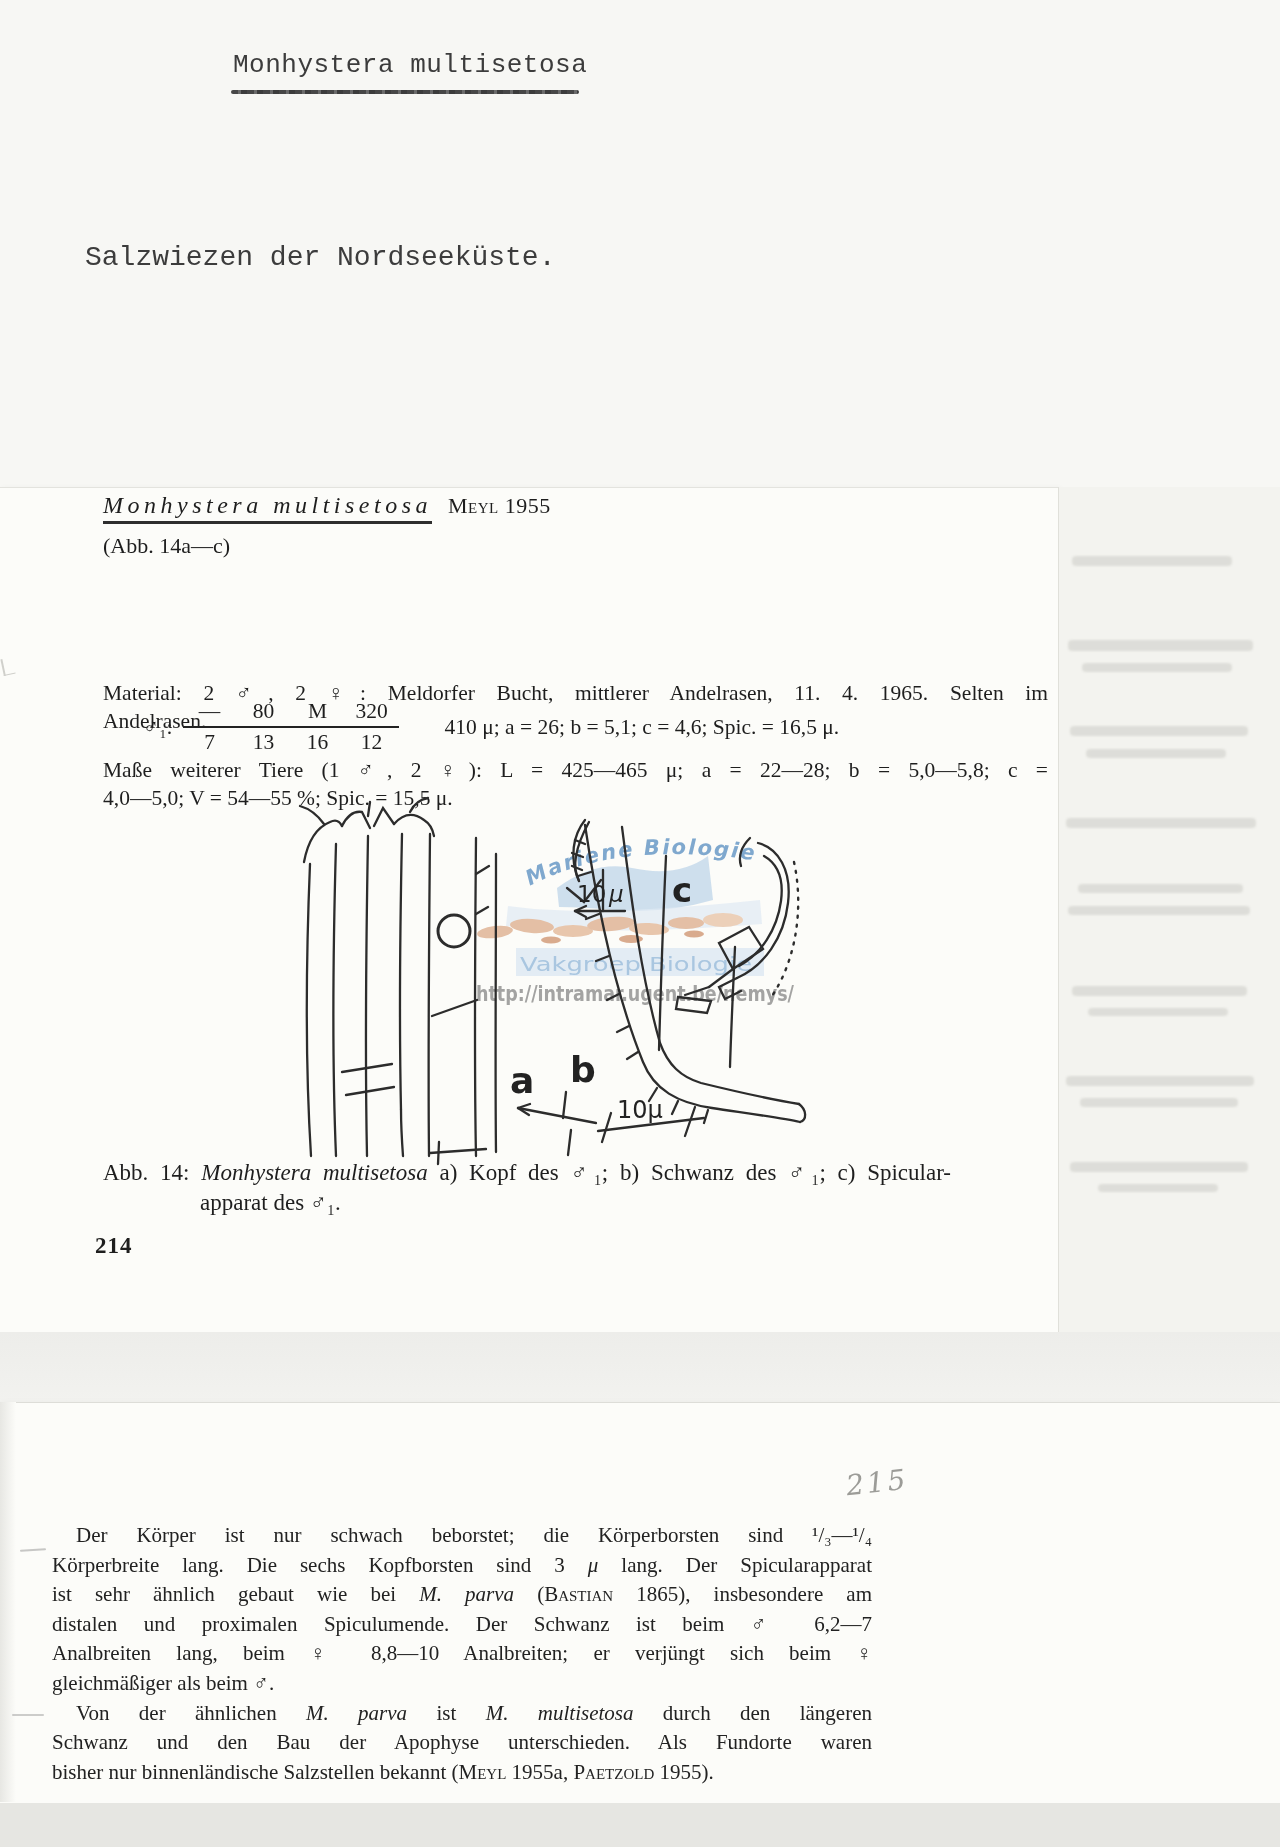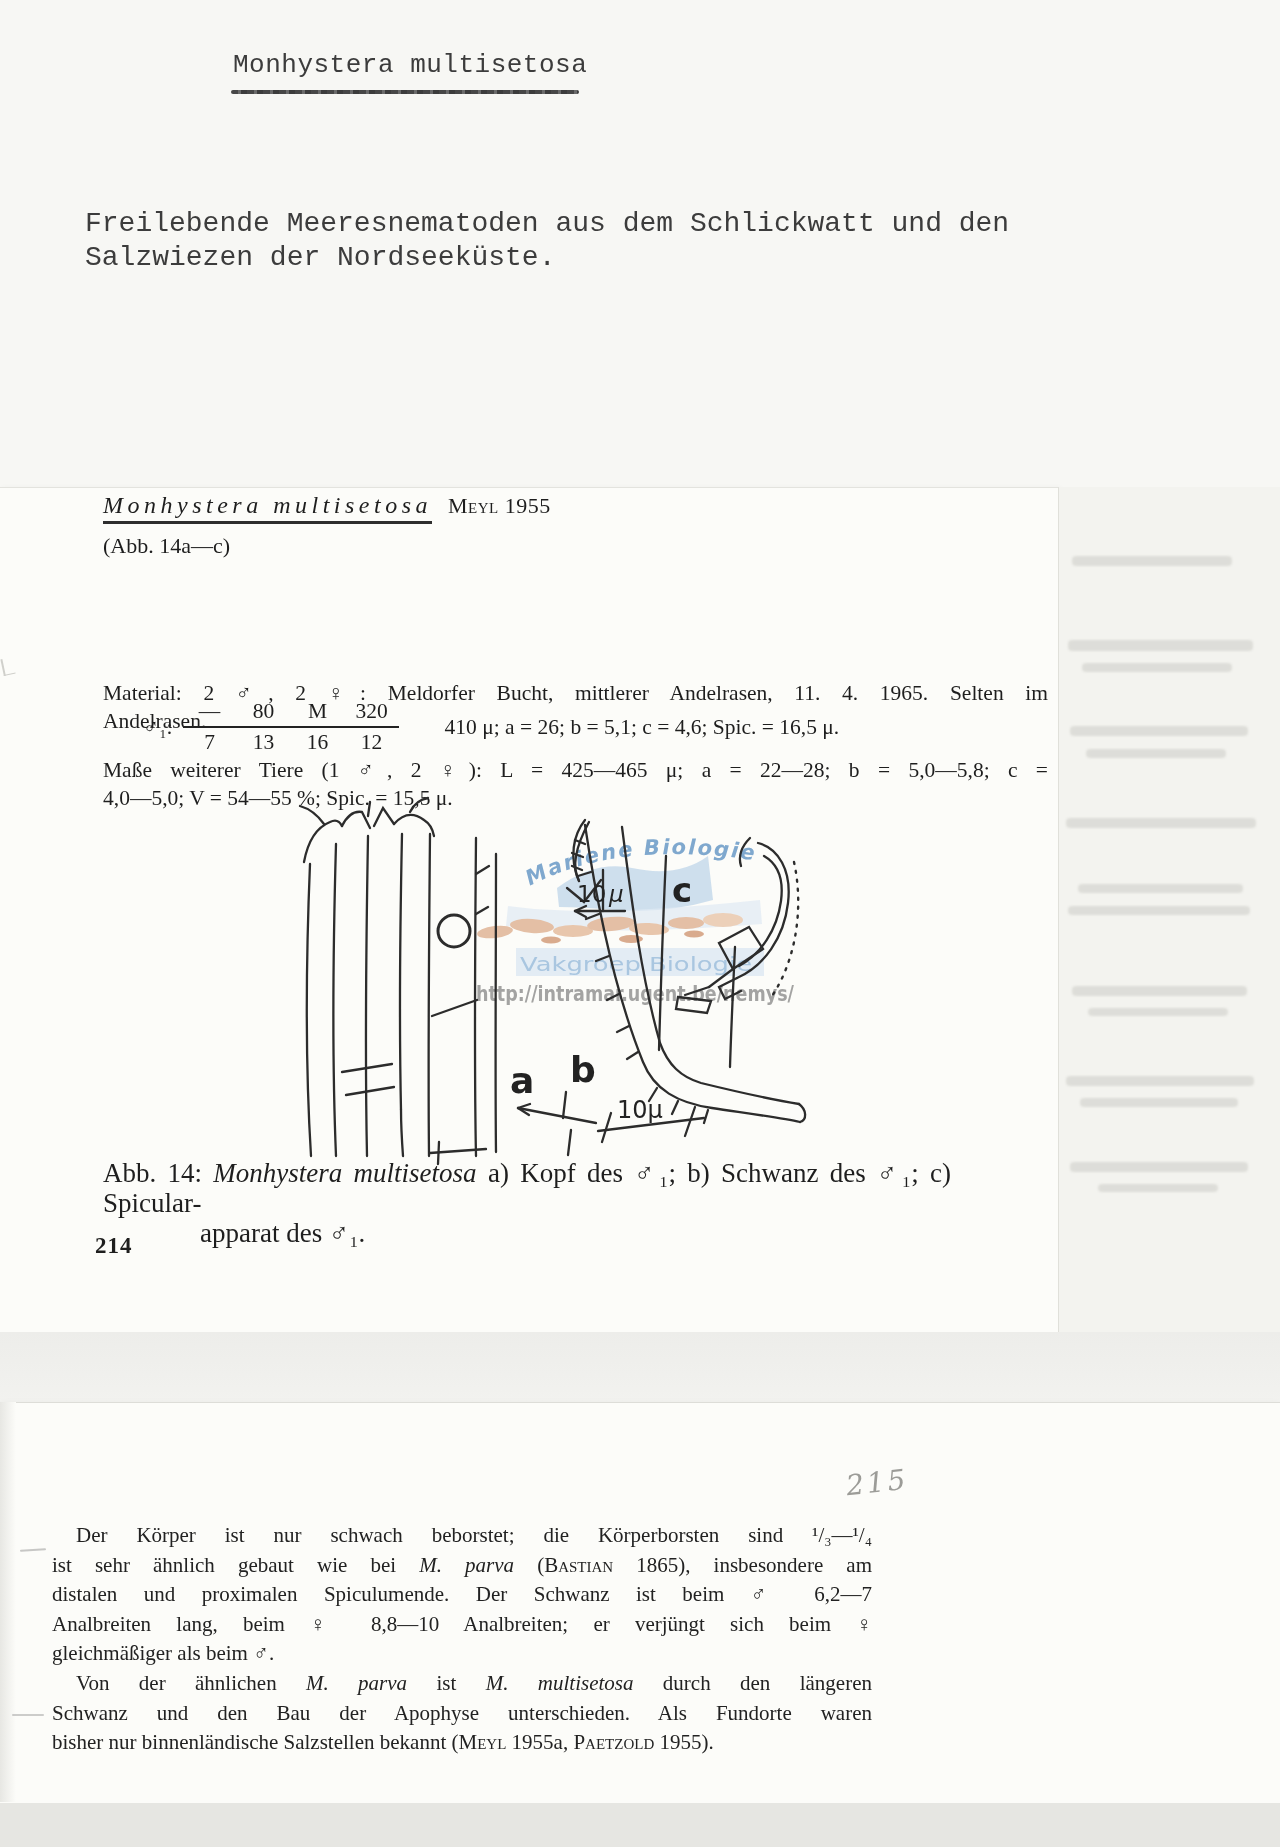--- a/index.html
+++ b/index.html
@@ -31,21 +31,21 @@
   .formula-row{left:143px;top:699px;display:flex;align-items:center;font-size:21.5px;}
   .frac{display:inline-flex;flex-direction:column;margin-left:10px;}
   .frow{display:flex;gap:20px;padding:0 10px;}
   .frow span{min-width:34px;text-align:center;}
   .frow.num{border-bottom:2.5px solid #222;padding-bottom:2px;margin-bottom:2px;}
   .meas{margin-left:46px;}
   .masse{left:103px;top:757px;width:945px;}
   
   .fig-wrap{left:280px;top:810px;width:530px;height:350px;}
   svg{overflow:visible;display:block;}
-  .caption{left:103px;top:1158px;width:848px;font-size:27px;line-height:30px;}
+  .caption{left:103px;top:1158px;width:848px;font-size:23px;line-height:30px;}
   .caption .l2{margin-left:97px;}
   .pagenum{left:95px;top:1233px;font-size:23px;font-weight:600;letter-spacing:1px;}
   
   .midband{left:0;top:1332px;width:1280px;height:70px;
            background:linear-gradient(#ededea,#f2f2ef);}
   .streak{left:58px;top:1413px;width:520px;height:7px;background:rgba(70,70,70,0.07);
           filter:blur(2px);transform:rotate(-0.3deg);}
   .clip2{left:0;top:1402px;width:1280px;height:400px;background:#fcfcf9;
          border-top:1px solid #ddddd8;border-bottom:1px solid #d5d5d0;
          box-shadow:0 3px 8px rgba(0,0,0,0.07);}
@@ -64,21 +64,20 @@
             border-bottom:1px solid #b3b3ae;opacity:.6;transform:rotate(-12deg);}
 </style>
 </head>
 <body>
 
 <div class="page">
 
   <div class="abs tw doc-title">Monhystera multisetosa</div>
   <div class="abs title-rule"></div>
 
-  <div class="abs tw cit" style="left:85px;top:208px;">Freilebende Meeresnematoden aus dem Schlickwatt und den</div>
   <div class="abs tw cit" style="left:85px;top:242px;">Salzwiezen der Nordseeküste.</div>
 
   <div class="abs clip1"></div>
   <div class="abs backing-right"></div>
   <div class="abs squiggle"></div>
 
   <div class="ghost" style="left:1072px;top:556px;width:160px;height:10px;"></div>
   <div class="ghost" style="left:1068px;top:640px;width:185px;height:11px;"></div>
   <div class="ghost" style="left:1082px;top:663px;width:150px;height:9px;"></div>
   <div class="ghost" style="left:1070px;top:726px;width:178px;height:10px;"></div>
@@ -250,20 +249,21 @@
   <div class="abs clip2"></div>
   <div class="abs clip2-edge"></div>
   <div class="abs bottombar"></div>
 
   <div class="abs pencil">215</div>
   <div class="margin-mark mm1"></div>
   <div class="margin-mark mm2"></div>
 
   <div class="abs bodytext">
     <div class="pline jline indent"><span>Der Körper ist nur schwach beborstet; die Körperborsten sind ¹/₃—¹/₄</span></div>
+    <div class="pline jline"><span>Körperbreite lang. Die sechs Kopfborsten sind 3 </span><span class="i">μ</span><span> lang. Der Spicularapparat</span></div>
     <div class="pline jline"><span>ist sehr ähnlich gebaut wie bei </span><span class="i">M. parva</span><span> (</span><span class="sc">Bastian</span><span> 1865), insbesondere am</span></div>
     <div class="pline jline"><span>distalen und proximalen Spiculumende. Der Schwanz ist beim ♂ 6,2—7</span></div>
     <div class="pline jline"><span>Analbreiten lang, beim ♀ 8,8—10 Analbreiten; er verjüngt sich beim ♀</span></div>
     <div class="pline"><span>gleichmäßiger als beim ♂.</span></div>
     <div class="pline jline indent"><span>Von der ähnlichen </span><span class="i">M. parva</span><span> ist </span><span class="i">M. multisetosa</span><span> durch den längeren</span></div>
     <div class="pline jline"><span>Schwanz und den Bau der Apophyse unterschieden. Als Fundorte waren</span></div>
     <div class="pline"><span>bisher nur binnenländische Salzstellen bekannt (</span><span class="sc">Meyl</span><span> 1955a, </span><span class="sc">Paetzold</span><span> 1955).</span></div>
   </div>
 
 </div>

